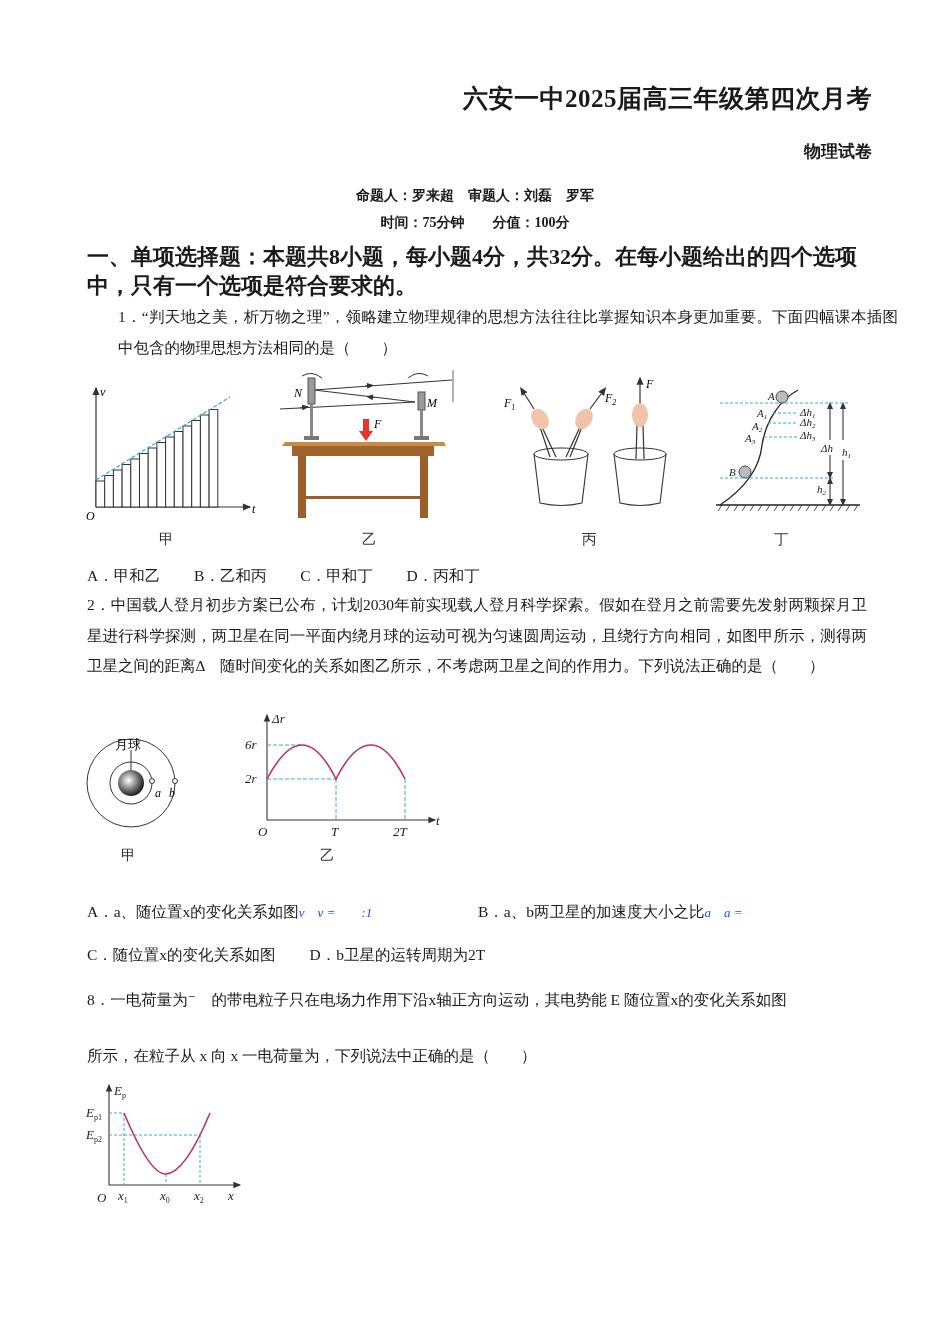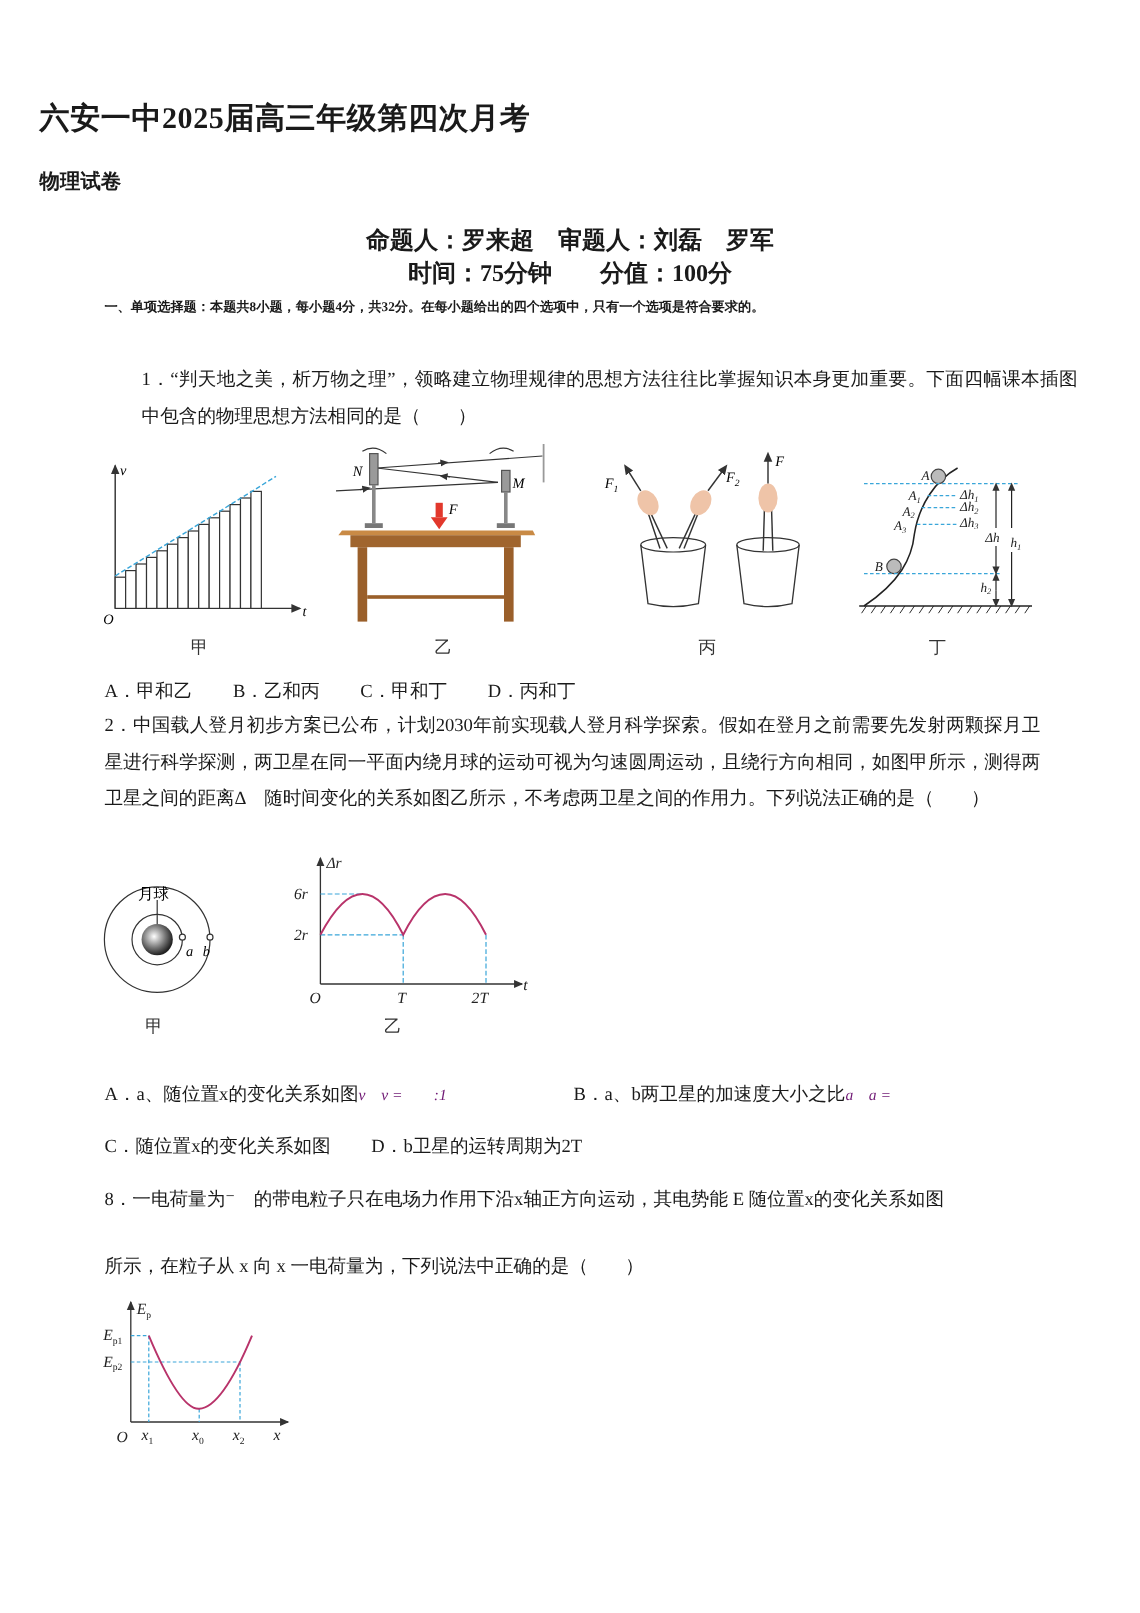--- a/index.html
+++ b/index.html
@@ -1,32 +1,32 @@
 <!DOCTYPE html>
 <html><head>
 <meta charset="utf-8">
 <style>
   html, body { margin: 0; padding: 0; background: #ffffff; }
   body { width: 950px; height: 1344px; position: relative; overflow: hidden;
          font-family: "Liberation Serif", "DejaVu Serif", serif; color: #1a1a1a; }
   .abs { position: absolute; }
-  .title { left: 0; width: 872px; text-align: left; font-weight: bold; margin-left: 33px; }
+  .title { left: 0; width: 872px; text-align: right; font-weight: bold; }
   .t1 { top: 82px; font-size: 25px; letter-spacing: 0.5px; }
   .t2 { top: 140px; font-size: 17px; }
-  .meta { left: 0; width: 950px; text-align: center; font-size: 20px; font-weight: bold; }
+  .meta { left: 0; width: 950px; text-align: center; font-size: 14px; font-weight: bold; }
   .m1 { top: 187px; }
   .m2 { top: 214px; }
-  .section { left: 87px; width: 780px; font-size: 11px; font-weight: bold; line-height: 29px; top: 242px; }
+  .section { left: 87px; width: 780px; font-size: 22px; font-weight: bold; line-height: 29px; top: 242px; }
   .para { left: 87px; width: 780px; font-size: 15.5px; line-height: 30.5px; text-align: justify; }
   .q1 { top: 302px; margin-left: 31px; }
   .q2 { top: 590px; }
   .opts { left: 87px; font-size: 15.5px; white-space: nowrap; text-align: center; }
   .opts span { margin-right: 30px; }
   .cap { font-size: 14.5px; color: #333; }
-  .faint { color: #701a75; font-style: italic; font-size: 13px; }
+  .faint { color: #1d4ed8; font-style: italic; font-size: 13px; }
   svg text { font-family: "Liberation Serif", "DejaVu Serif", serif; }
 </style>
 </head>
 <body>
 
 <div class="abs title t1">六安一中2025届高三年级第四次月考</div>
 <div class="abs title t2">物理试卷</div>
 <div class="abs meta m1">命题人：罗来超　审题人：刘磊　罗军</div>
 <div class="abs meta m2">时间：75分钟　　分值：100分</div>
 

